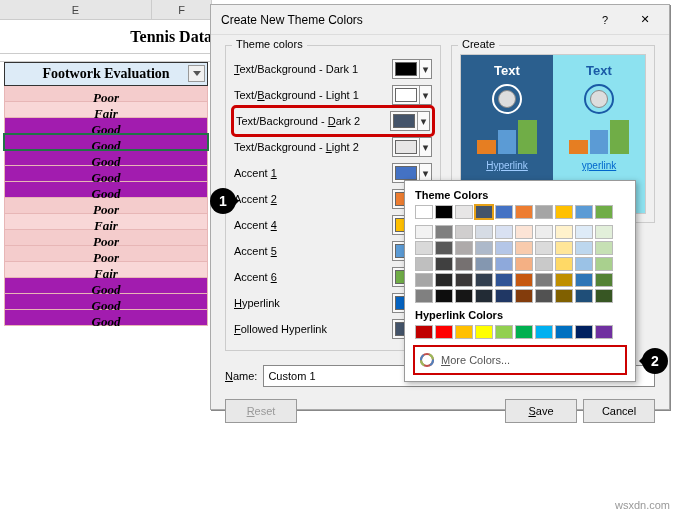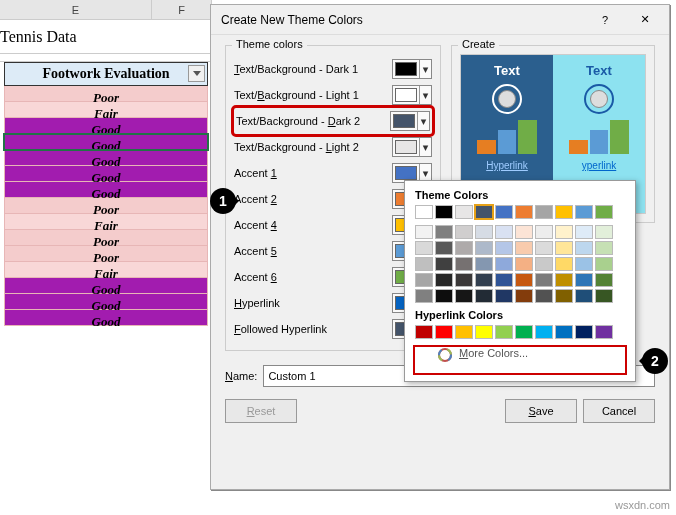--- a/index.html
+++ b/index.html
@@ -10,21 +10,21 @@
   background: #fff;
   position: relative;
   width: 676px;
   height: 515px;
   overflow: hidden;
 }
 
 .sheet { position: absolute; left: 0; top: 0; width: 212px; }
 .colheads { display: flex; height: 20px; background: #e6e6e6; border-bottom: 1px solid #ccc; }
 .colhead { flex: 1 1 0; text-align: center; font-size: 11px; color: #444; border-right: 1px solid #ccc; line-height: 20px; }
-.title-row { height: 34px; line-height: 34px; text-align: left; font-weight: normal; font-size: 16px; font-family: "Times New Roman", serif; border-bottom: 1px solid #ccc; }
+.title-row { height: 34px; line-height: 34px; text-align: right; font-weight: bold; font-size: 16px; font-family: "Times New Roman", serif; border-bottom: 1px solid #ccc; }
 .sep-row { height: 8px; border-bottom: 1px solid #ccc; }
 .header-cell {
   background: #ddebf7; border: 1px solid #333; height: 24px; display: flex; align-items: center; justify-content: center;
   font-weight: bold; font-family: "Times New Roman", serif; font-size: 14px; margin: 0 4px; position: relative;
 }
 .filter-btn {
   position: absolute; right: 2px; top: 2px; width: 17px; height: 17px;
   background: #f0f0f0; border: 1px solid #999; display: flex; align-items: center; justify-content: center;
 }
 .filter-btn svg { width: 8px; height: 5px; }
@@ -33,21 +33,21 @@
   font-family: "Times New Roman", serif; font-style: italic; font-weight: bold; font-size: 13px;
   border: 1px solid #e7b6b6; border-top: none; margin: 0 4px;
 }
 .poor { background: #f4cccc; }
 .fair { background: #f8d7d7; }
 .good { background: #a21caf; }
 .sel { outline: 2px solid #217346; outline-offset: -1px; }
 
 
 .dialog {
-  position: absolute; left: 210px; top: 4px; width: 460px; height: 486px;
+  position: absolute; left: 210px; top: 4px; width: 460px; height: 406px;
   background: #f0f0f0; border: 1px solid #aaa; box-shadow: 1px 1px 0 #888;
 }
 .titlebar { height: 30px; display: flex; align-items: center; padding: 0 4px 0 10px; border-bottom: 1px solid #ddd; }
 .titlebar .t { flex: 1; font-size: 12px; }
 .titlebar .tb { width: 40px; height: 28px; display: flex; align-items: center; justify-content: center; }
 .dlg-body { padding: 10px 14px 6px 14px; position: relative; }
 .fieldset { border: 1px solid #ccc; padding: 10px 8px 8px 8px; position: relative; }
 .fieldset .legend { position: absolute; top: -8px; left: 6px; background: #f0f0f0; padding: 0 4px; font-size: 11px; }
 .cols { display: flex; gap: 10px; }
 .theme-col { flex: 0 0 216px; }
@@ -77,21 +77,21 @@
 .popup {
   position: absolute; left: 404px; top: 180px; width: 232px; background:#fff;
   border:1px solid #999; box-shadow: 2px 2px 6px rgba(0,0,0,0.3); z-index: 20; padding: 6px 6px 4px 6px;
 }
 .popup h4 { margin: 2px 0 4px 4px; font-size: 11px; font-weight:bold; }
 .cgrid { display:grid; grid-template-columns: repeat(10, 18px); gap: 2px; margin: 0 4px 6px 4px; }
 .cgrid .c { width:18px; height:14px; border:1px solid #bbb; }
 .cgrid .c.sep { grid-column: 1 / -1; height: 2px; border:none; }
 .cgrid .c.sel2 { outline:2px solid #e6a117; outline-offset:-1px; }
 .more-row {
-  display:flex; height:30px; gap:6px; border:2px solid #c00; padding:0 22px; margin: 2px 2px;
+  display:flex; align-items:center; height:30px; gap:6px; border:2px solid #c00; padding:0 4px; margin: 2px 2px;
 }
 .more-ico { width:16px; height:16px; }
 .more-lbl { color:#555; font-size:11px; }
 
 
 .name-row { display:flex; align-items:center; gap:6px; padding: 8px 14px 6px 14px; }
 .name-row label { font-size:11px; }
 .name-row input { flex:1; height:22px; border:1px solid #888; padding:0 4px; font-size:11px; }
 .btn-row { display:flex; align-items:center; padding: 6px 14px 10px 14px; gap:6px; }
 .btn-row .spacer { flex:1; }

